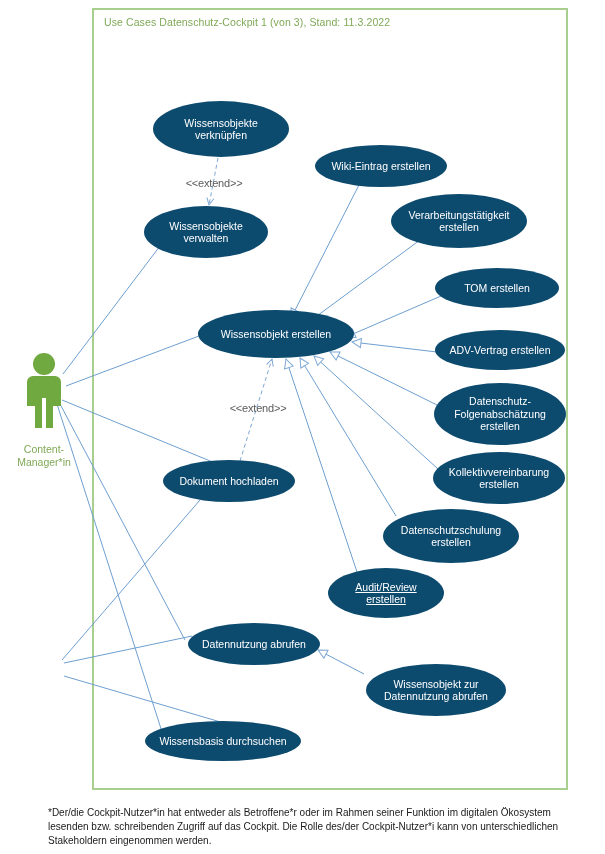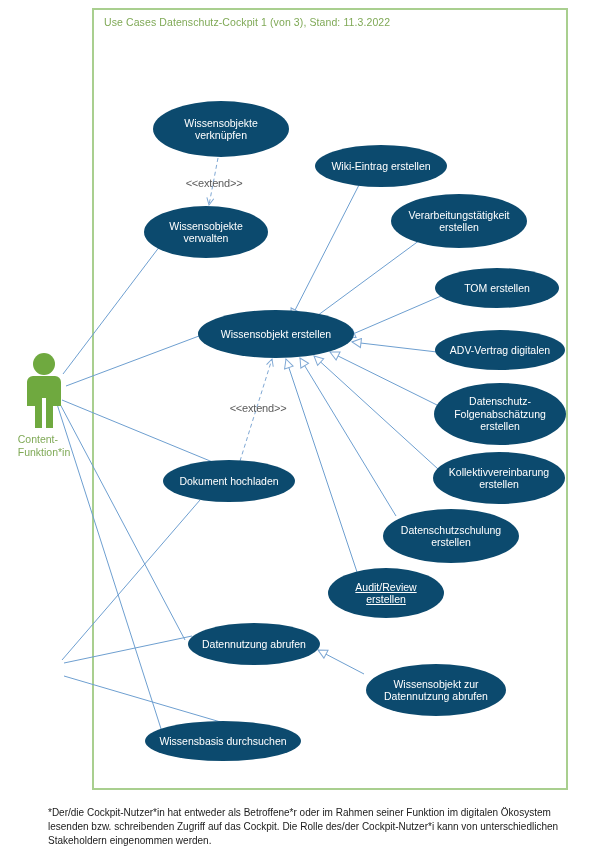--- a/index.html
+++ b/index.html
@@ -65,24 +65,24 @@
     white-space: nowrap;
   }
   .actor {
     position: absolute;
     transform: translate(-50%, 0);
     display: flex;
     flex-direction: column;
     align-items: center;
   }
   .actor-label {
-    margin-top: 3px;
+    margin-top: 13px;
     font-size: 10.5px;
     color: #7fa956;
-    text-align: left;
+    text-align: center;
     line-height: 1.22;
     white-space: nowrap;
   }
   .ext-label {
     position: absolute;
     transform: translate(-50%, -50%);
     font-size: 11px;
     color: #5a5a5a;
     letter-spacing: -0.2px;
     white-space: nowrap;
@@ -175,21 +175,21 @@
   </div>
 
   <div class="uc" style="left:497px; top:288px; width:124px; height:40px;">
     <div>
         <span>TOM erstellen</span>
       </div>
   </div>
 
   <div class="uc" style="left:500px; top:350px; width:130px; height:40px;">
     <div>
-        <span>ADV-Vertrag digitalen</span>
+        <span>ADV-Vertrag erstellen</span>
       </div>
   </div>
 
   <div class="uc" style="left:500px; top:414px; width:132px; height:62px;">
     <div>
         <span>Datenschutz-</span>
         <span>Folgenabschätzung</span>
         <span>erstellen</span>
       </div>
   </div>
@@ -249,20 +249,20 @@
   <div class="ext-label" style="left:214px; top:183px;">&lt;&lt;extend&gt;&gt;</div>
   <div class="ext-label" style="left:258px; top:408px;">&lt;&lt;extend&gt;&gt;</div>
 
   <div class="actor" style="left:44px; top:352px;">
     <svg width="58" height="78" viewBox="0 0 58 78">
       <circle cx="29" cy="12" r="11" fill="#6fa93f"></circle>
       <path d="M12 30 a6 6 0 0 1 6 -6 h22 a6 6 0 0 1 6 6 v24 h-8 v22 h-7 v-30 h-4 v30 h-7 v-22 h-8 z" fill="#6fa93f"></path>
     </svg>
     <div class="actor-label">
       <span>Content-</span><br>
-      <span>Funktion*in</span>
+      <span>Manager*in</span>
     </div>
   </div>
 
 
   <div id="footnote">*Der/die Cockpit-Nutzer*in hat entweder als Betroffene*r oder im Rahmen seiner Funktion im digitalen Ökosystem lesenden bzw. schreibenden Zugriff auf das Cockpit. Die Rolle des/der Cockpit-Nutzer*i kann von unterschiedlichen Stakeholdern eingenommen werden.</div>
 
 </div>
 
 </body></html>

